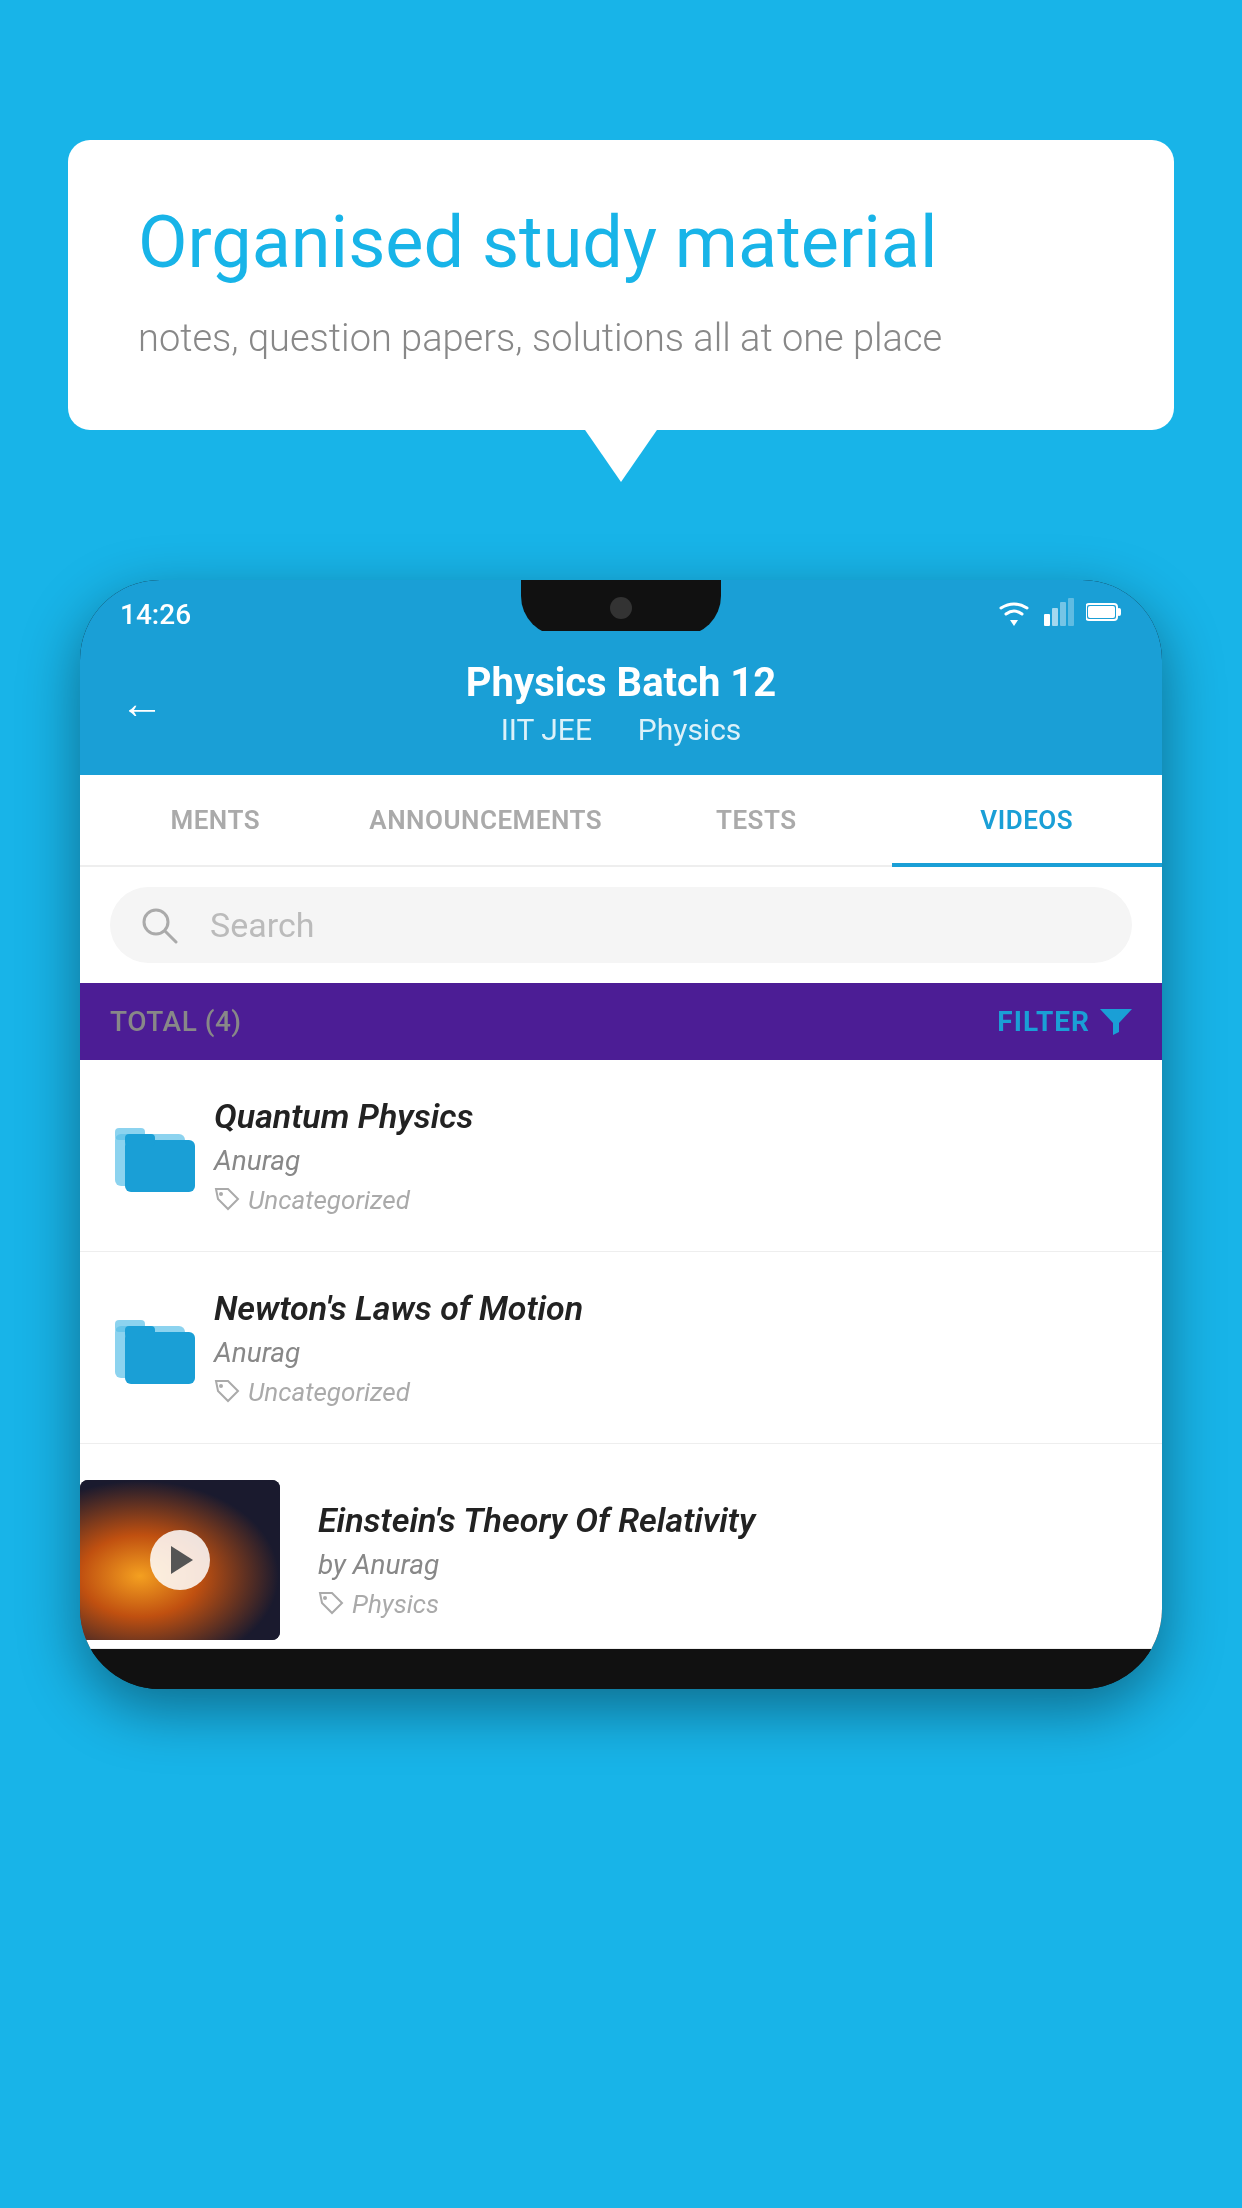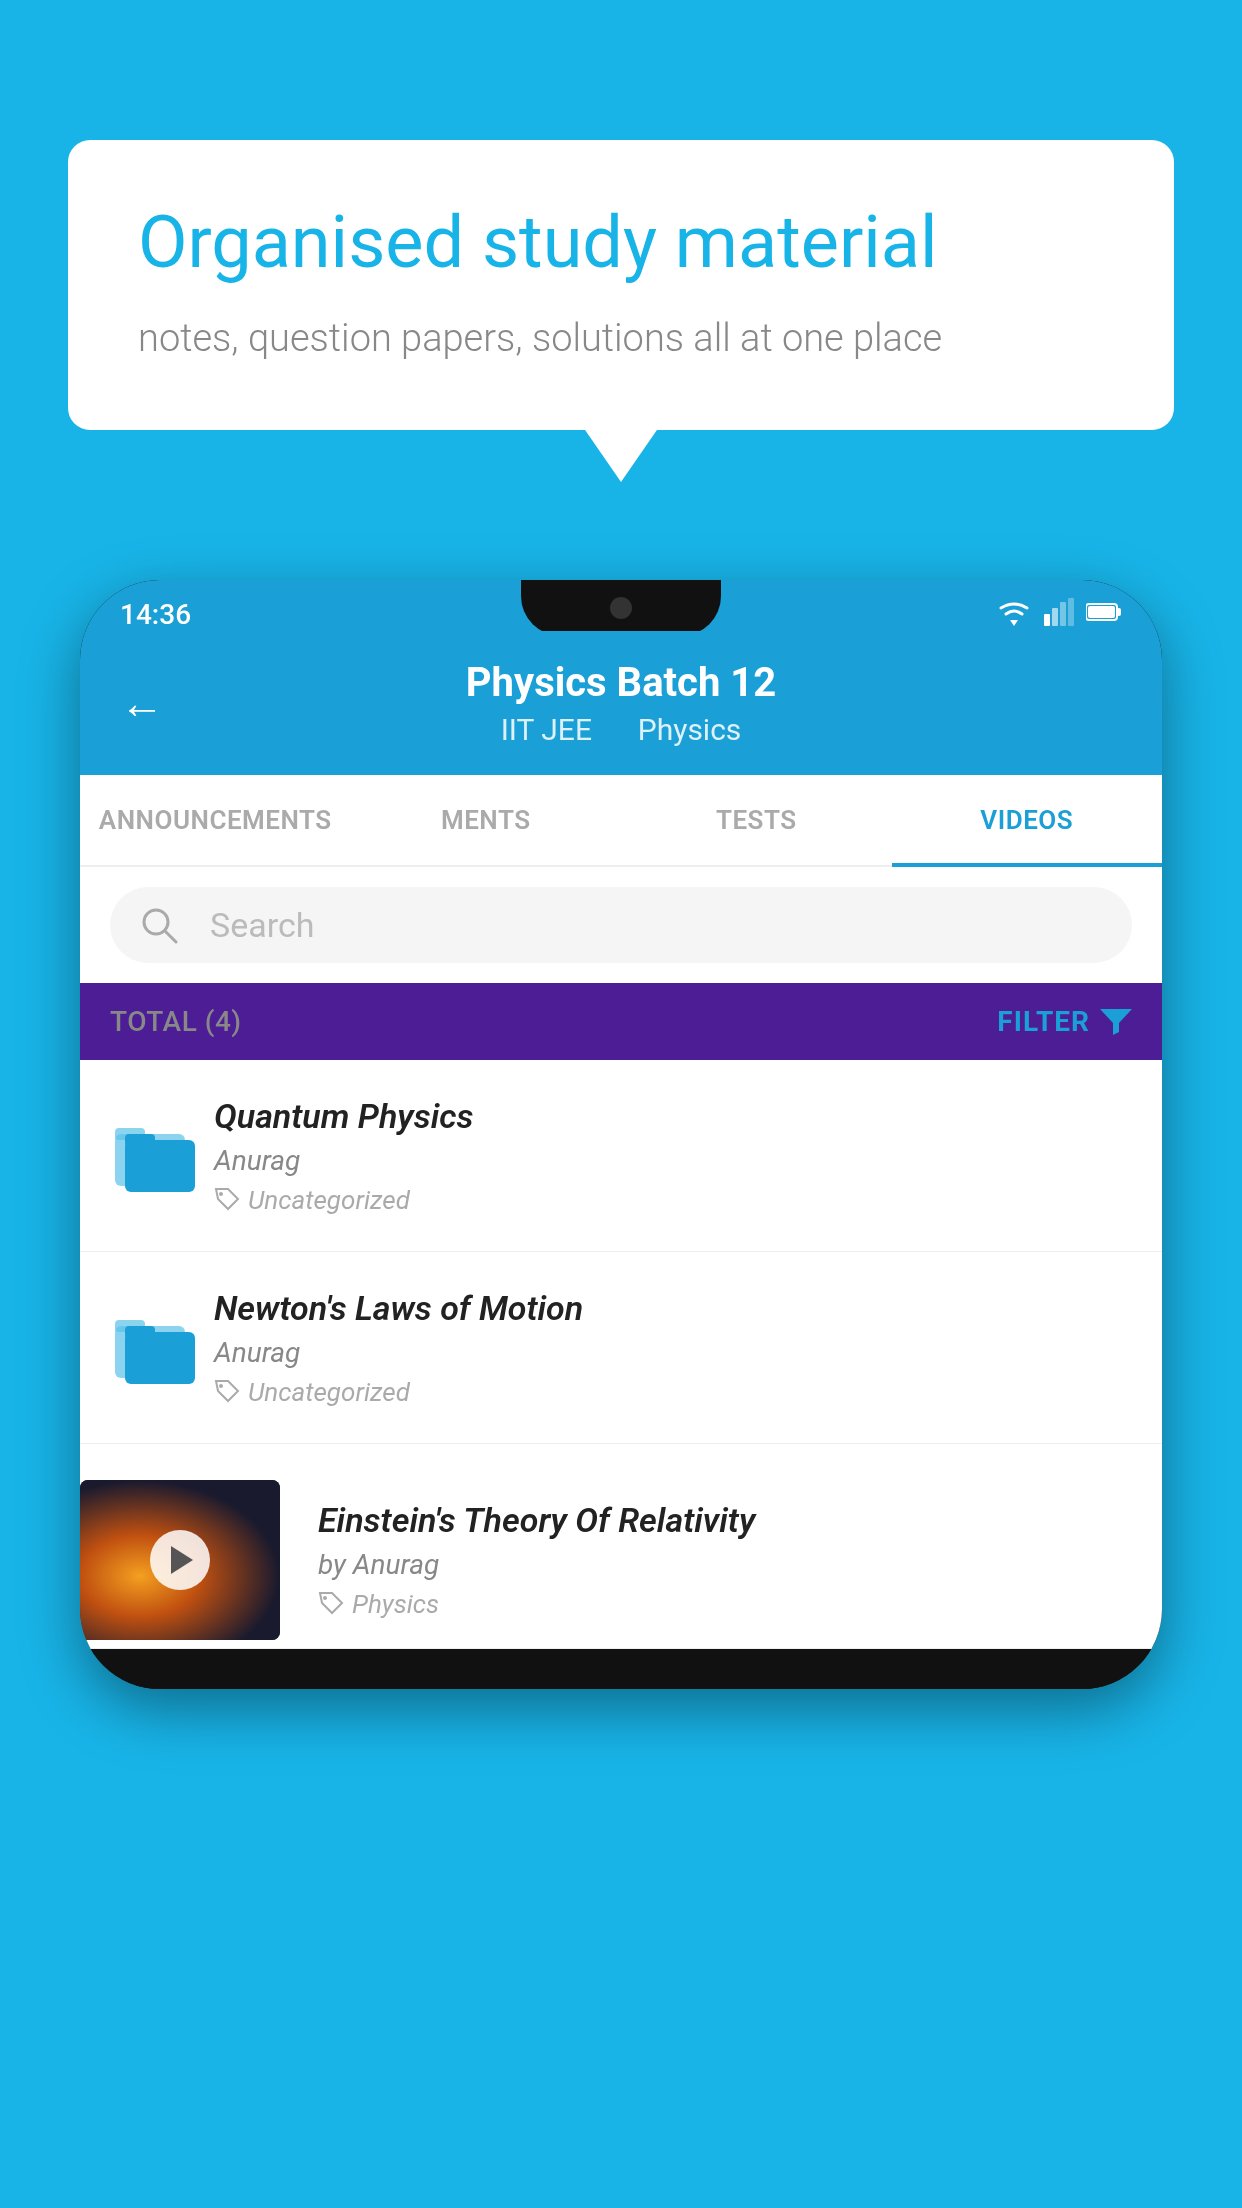--- a/index.html
+++ b/index.html
@@ -333,21 +333,21 @@
 <div class="speech-bubble-container">
   <div class="speech-bubble">
     <h1>Organised study material</h1>
     <p>notes, question papers, solutions all at one place</p>
   </div>
 </div>
 
 <div class="phone-mockup">
 
   <div class="top-system-bar">
-    <span class="sys-time">14:36</span>
+    <span class="sys-time">14:26</span>
     <div class="notch-cutout">
       <div class="camera-dot"></div>
     </div>
     <div class="sys-icons">
 
       <svg width="36" height="28" viewBox="0 0 36 28" fill="white">
         <path d="M18 22 L22 22 L18 28 L14 22 Z"></path>
         <path d="M10 16 Q18 10 26 16" stroke="white" stroke-width="3" fill="none" stroke-linecap="round"></path>
         <path d="M5 10 Q18 2 31 10" stroke="white" stroke-width="3" fill="none" stroke-linecap="round"></path>
       </svg>
@@ -374,24 +374,24 @@
       <div class="header-subtitle">
         <span>IIT JEE</span>
         &nbsp;&nbsp;
         <span>Physics</span>
       </div>
     </div>
   </div>
 
   <div class="tabs-bar">
     <div class="tab-item">
+      <span>MENTS</span>
+    </div>
+    <div class="tab-item">
       <span>ANNOUNCEMENTS</span>
-    </div>
-    <div class="tab-item">
-      <span>MENTS</span>
     </div>
     <div class="tab-item">
       <span>TESTS</span>
     </div>
     <div class="tab-item active">
       <span>VIDEOS</span>
     </div>
   </div>
 
   <div class="search-bar-container">

